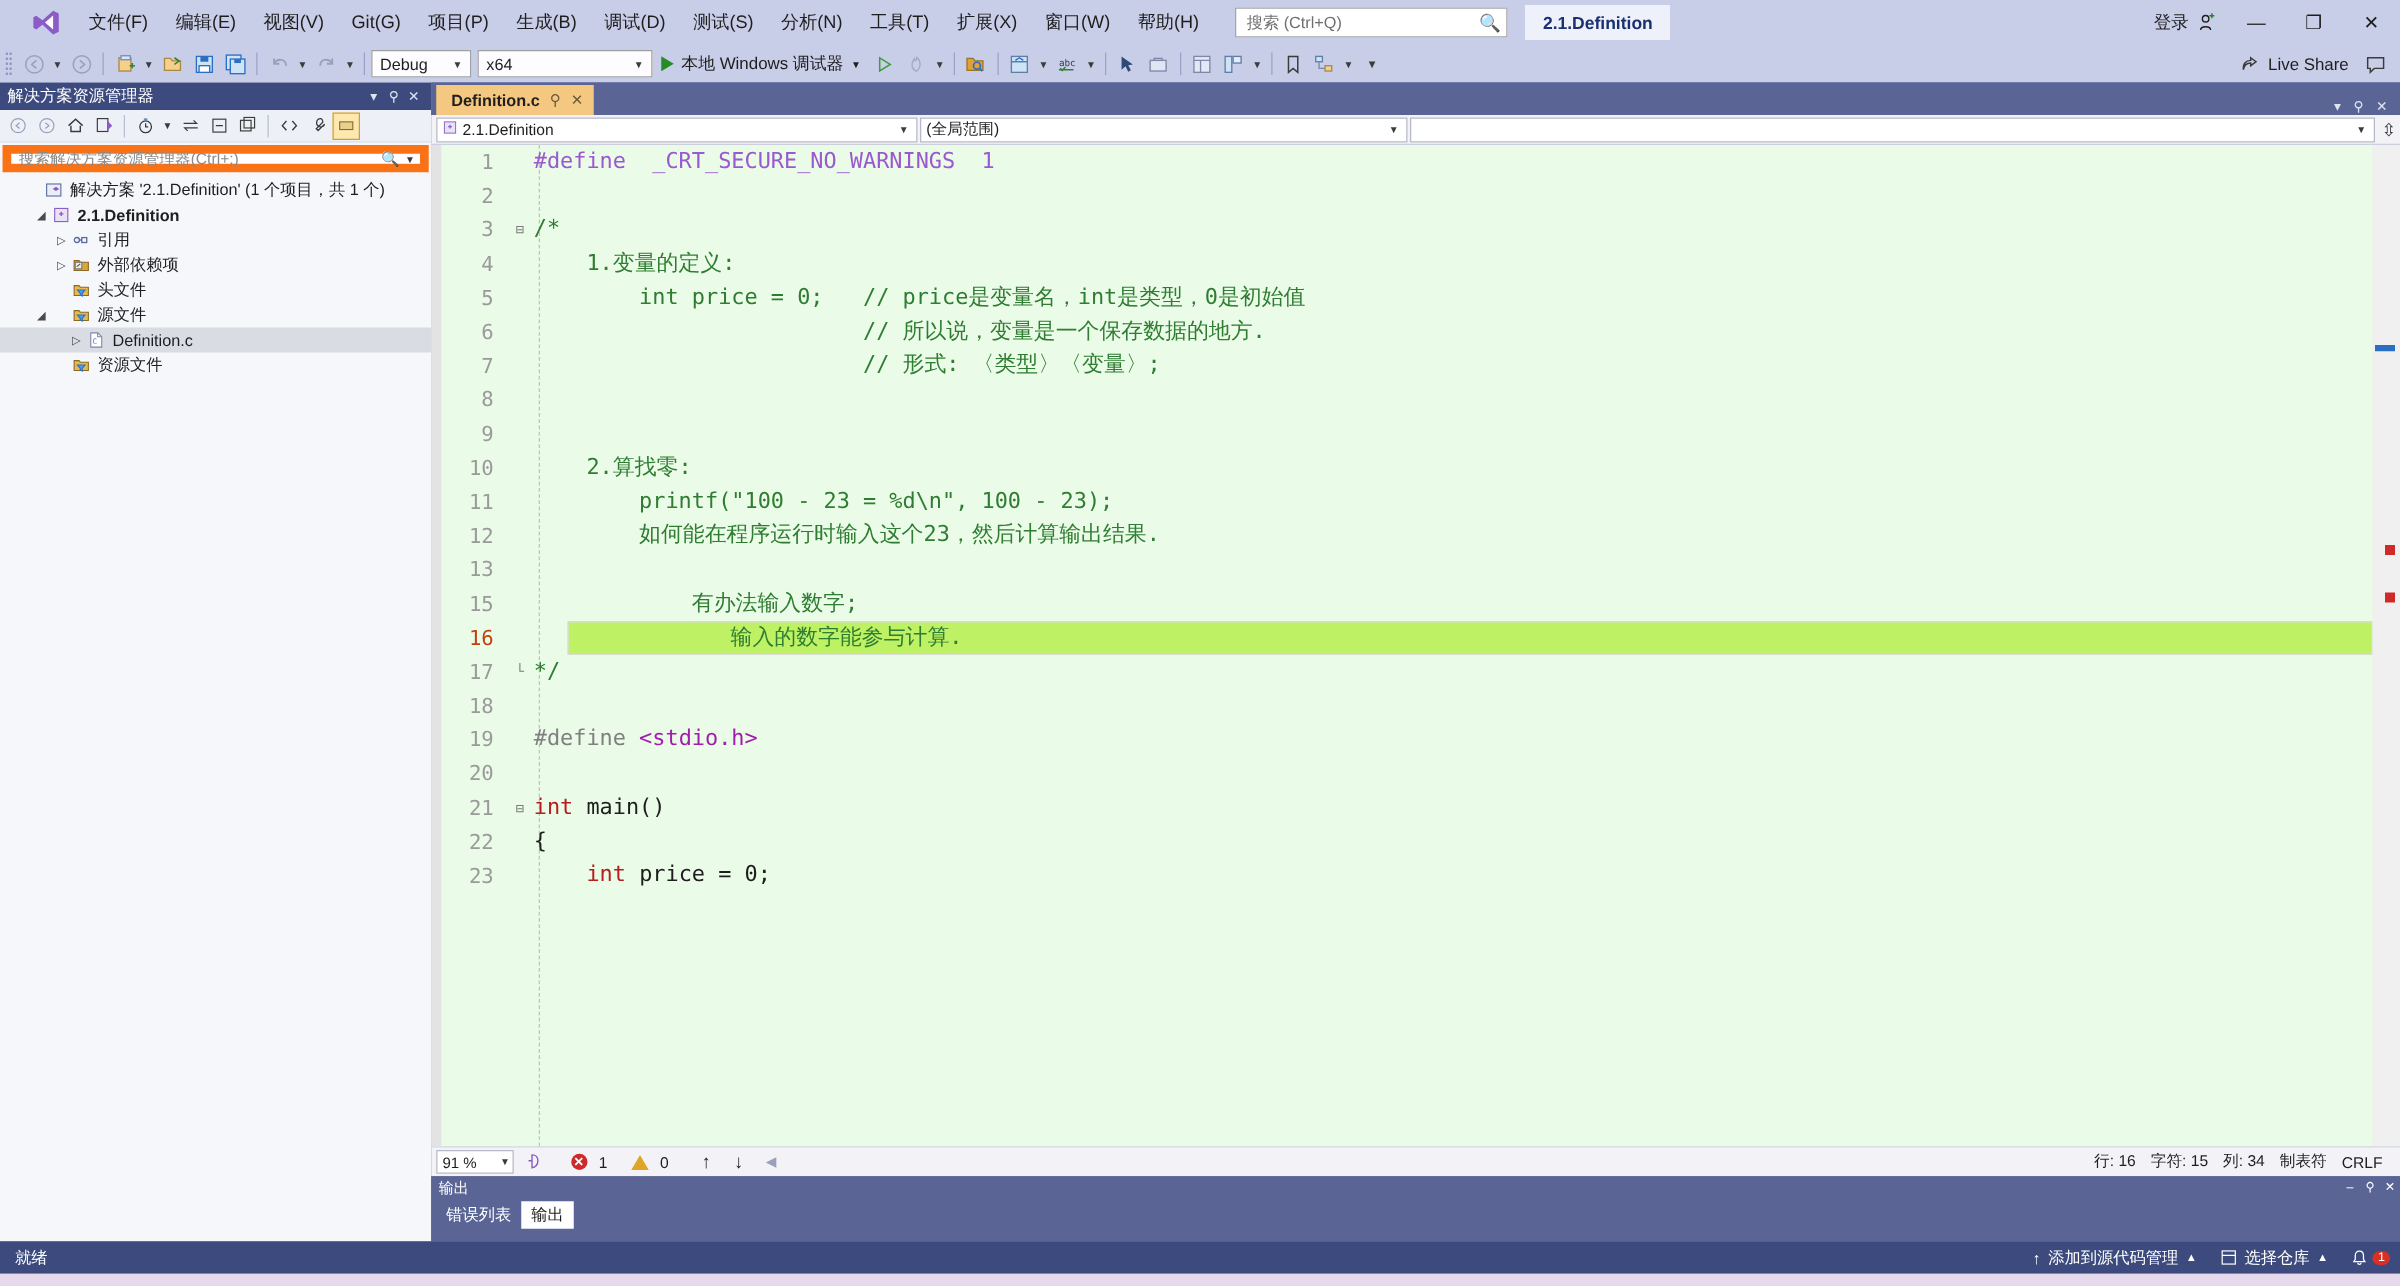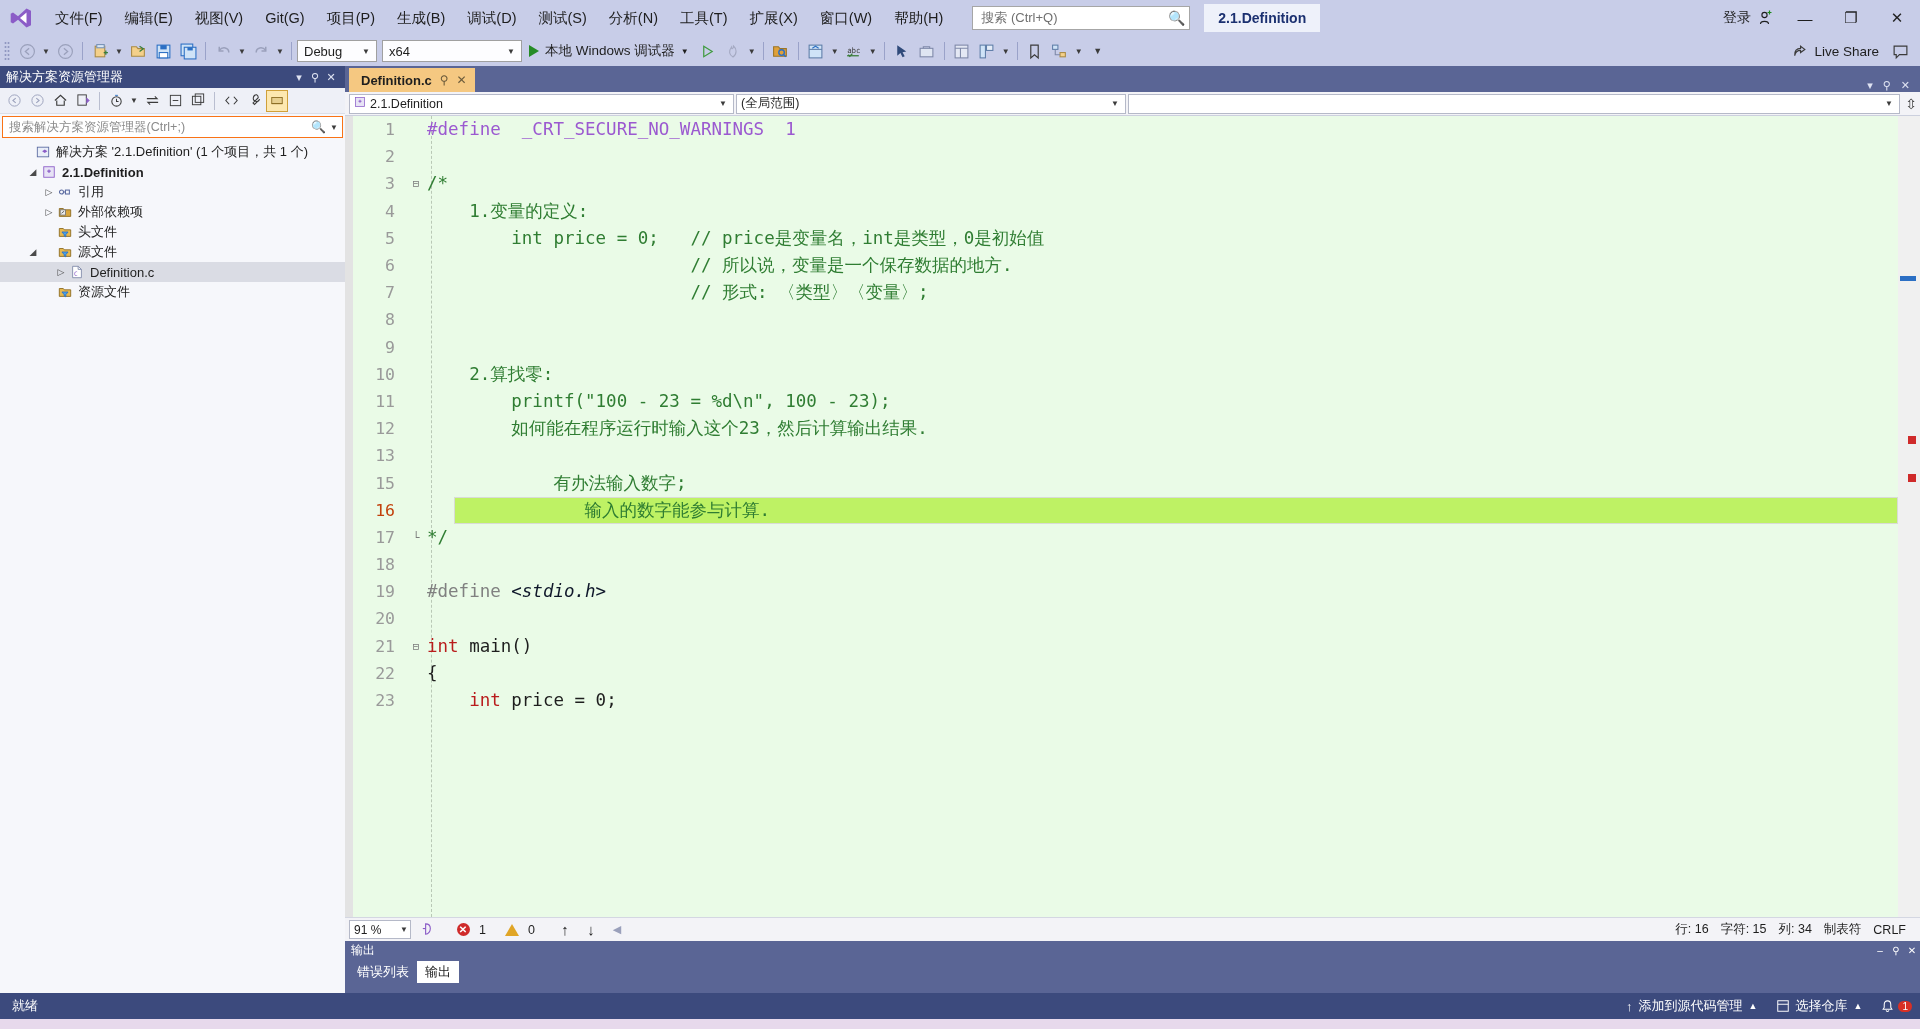--- a/index.html
+++ b/index.html
@@ -7,21 +7,21 @@
     width: 1920px; height: 1029px;
     font-family: "Liberation Sans", sans-serif;
     overflow: hidden;
     background: #e9eaf3;
   }
   .app { position: relative; width: 1920px; height: 1029px; display: flex; flex-direction: column; background: #c8cde8; }
 
   
   .menubar {
     height: 36px; flex: 0 0 36px; display: flex; align-items: center;
-    background: #c8cde8; padding-left: 6px; position: relative;
+    background: #c8cde8; padding-left: 22px; position: relative;
   }
   .vs-logo { width: 30px; height: 26px; display: flex; align-items: center; justify-content: center; margin-right: 8px;}
   .vs-logo svg { display:block; }
   .menu-item {
     font-size: 14.5px; color: #1e1e1e; padding: 4px 11px; cursor: default;
     white-space: nowrap; line-height: 18px;
   }
   .searchbox {
     margin-left: 18px; width: 218px; height: 24px; background: #ffffff;
     border: 1px solid #a6a6a6; display: flex; align-items: center;
@@ -71,21 +71,21 @@
   }
   .sln-title .t { flex: 1; }
   .sln-title .ic { width: 16px; text-align: center; font-size: 11px; color: #dfe3f2; }
   .sln-tools {
     height: 26px; background: #eef0f7; display: flex; align-items: center; gap: 1px; padding: 0 3px;
     border-bottom: 1px solid #dcdfe8;
   }
   .sln-tools .tb { width: 22px; height: 22px; display: flex; align-items: center; justify-content: center; color: #3b3b3b; }
   .sln-tools .tb.on { background: #fde8b0; border: 1px solid #cfa03a; }
   .sln-search {
-    height: 22px; background: #ffffff; border: 1px solid #f97316; margin: 2px 2px 0 2px;
+    height: 22px; background: #ffffff; border: 7px solid #f97316; margin: 2px 2px 0 2px;
     display: flex; align-items: center; padding: 0 4px 0 6px; font-size: 12.5px; color: #8a8a8a;
   }
   .sln-search .ph { flex: 1; }
   .sln-tree { flex: 1; overflow: hidden; padding-top: 4px; font-size: 13px; color: #1e1e1e; background: #f6f7fb;}
   .node { display: flex; align-items: center; height: 20px; white-space: nowrap; }
   .node.sel { background: #dadce4; }
   .arrow { width: 14px; text-align: center; font-size: 9px; color: #4a4a4a; }
   .arrow.none { color: transparent; }
   .nicon { width: 18px; display: flex; align-items: center; justify-content: center; }
   .nlabel { padding-left: 4px; }
@@ -118,21 +118,21 @@
   .cl.cur .codetext { box-shadow: inset 0 0 0 1px #d9dbd6; background: #bef264; margin-left: 31px; }
   .lno {
     width: 56px; flex: 0 0 56px; text-align: right; padding-right: 14px;
     color: #9a9a9a; font-size: 16.5px; font-family: "DejaVu Sans Mono", monospace;
   }
   .cl.cur .lno { color: #c2410c; }
   .glyph { width: 14px; flex: 0 0 14px; display: flex; align-items: center; justify-content: center; color: #7b7b7b; font-size: 11px; }
   .codetext { flex: 1; white-space: pre; color: #2f7d32; padding-left: 4px; line-height: 27px; height: 27.2px; display: flex; align-items: center;}
   .k-pre { color: #9b59d0; }
   .k-blue { color: #b91c1c; }
-  .k-red { color: #0f172a; font-style: italic; }
+  .k-red { color: #a21caf; }
   .k-plain { color: #1e1e1e; }
   .vguide { position: absolute; left: 0; top: 0; bottom: 0; width: 1px; border-left: 1px dashed #b9c8b6; }
 
   .code-right { width: 22px; flex: 0 0 22px; background: #f0f0f0; position: relative; }
   .mark { position: absolute; right: 4px; width: 8px; height: 8px; }
 
   
   .ed-status {
     height: 24px; flex: 0 0 24px; background: #f3f3f7; display: flex; align-items: center;
     font-size: 12.5px; color: #1e1e1e; border-top: 1px solid #d4d7e2; padding-left: 4px; gap: 6px;

